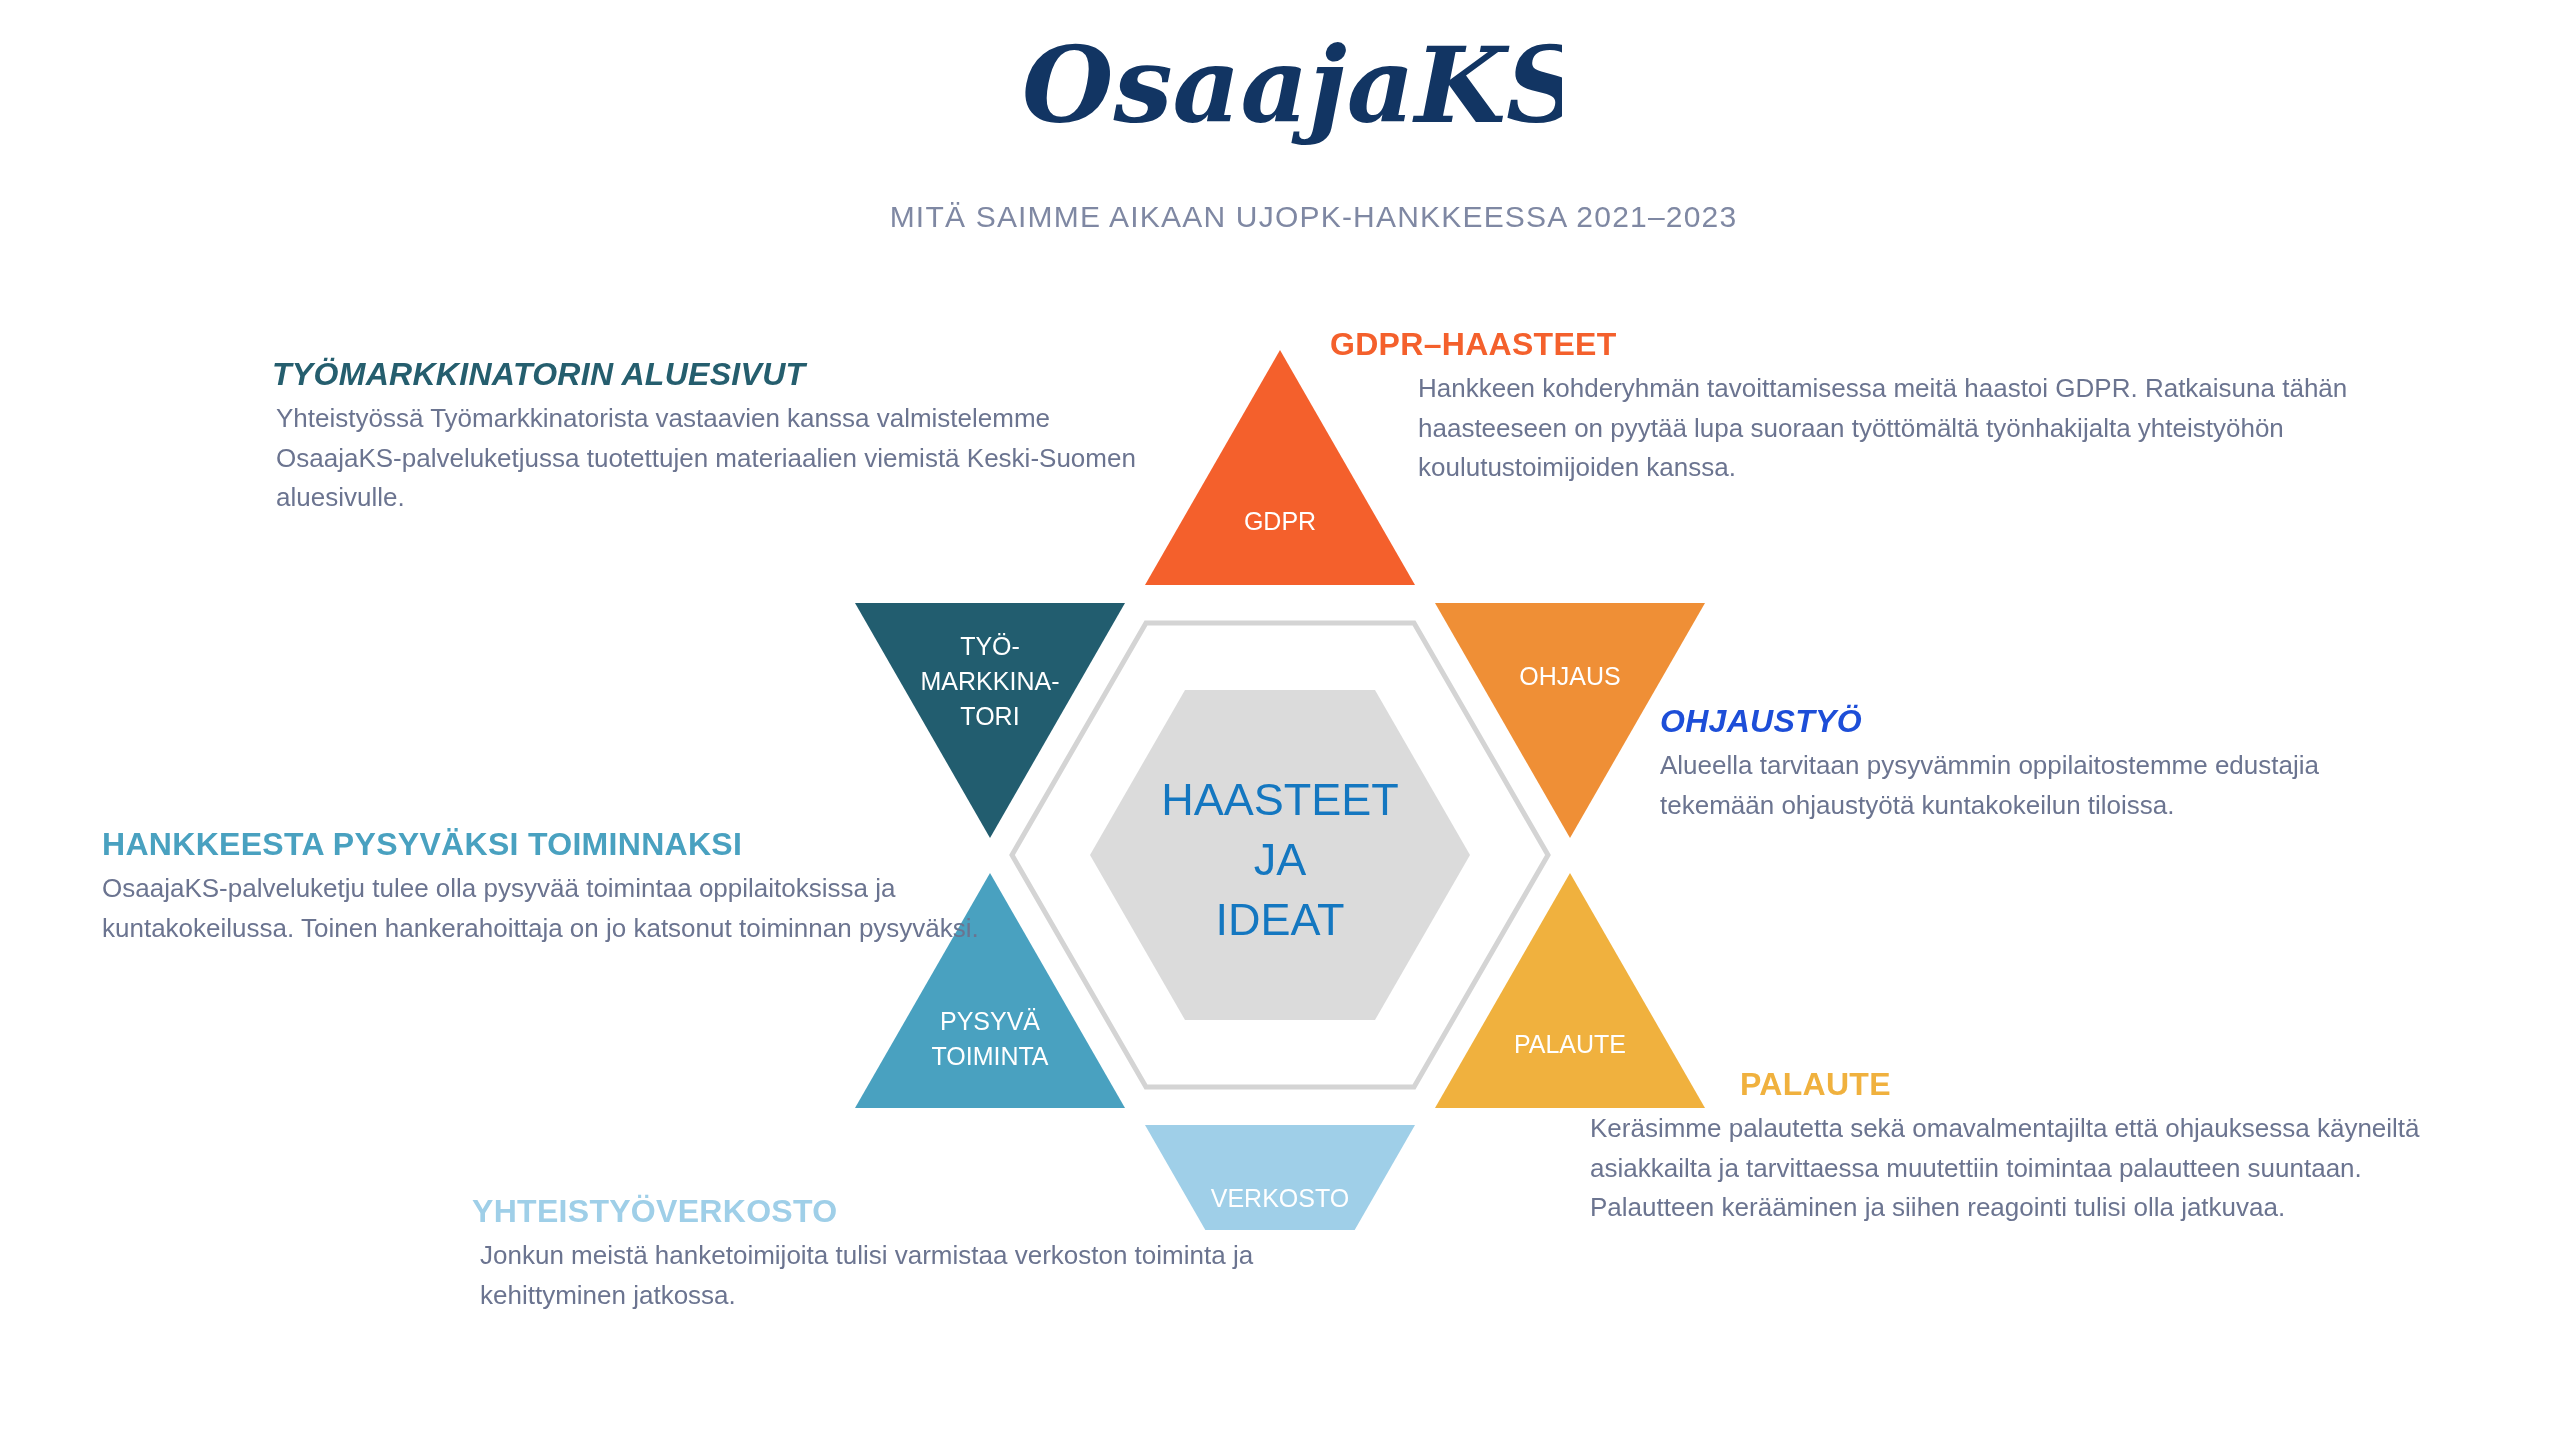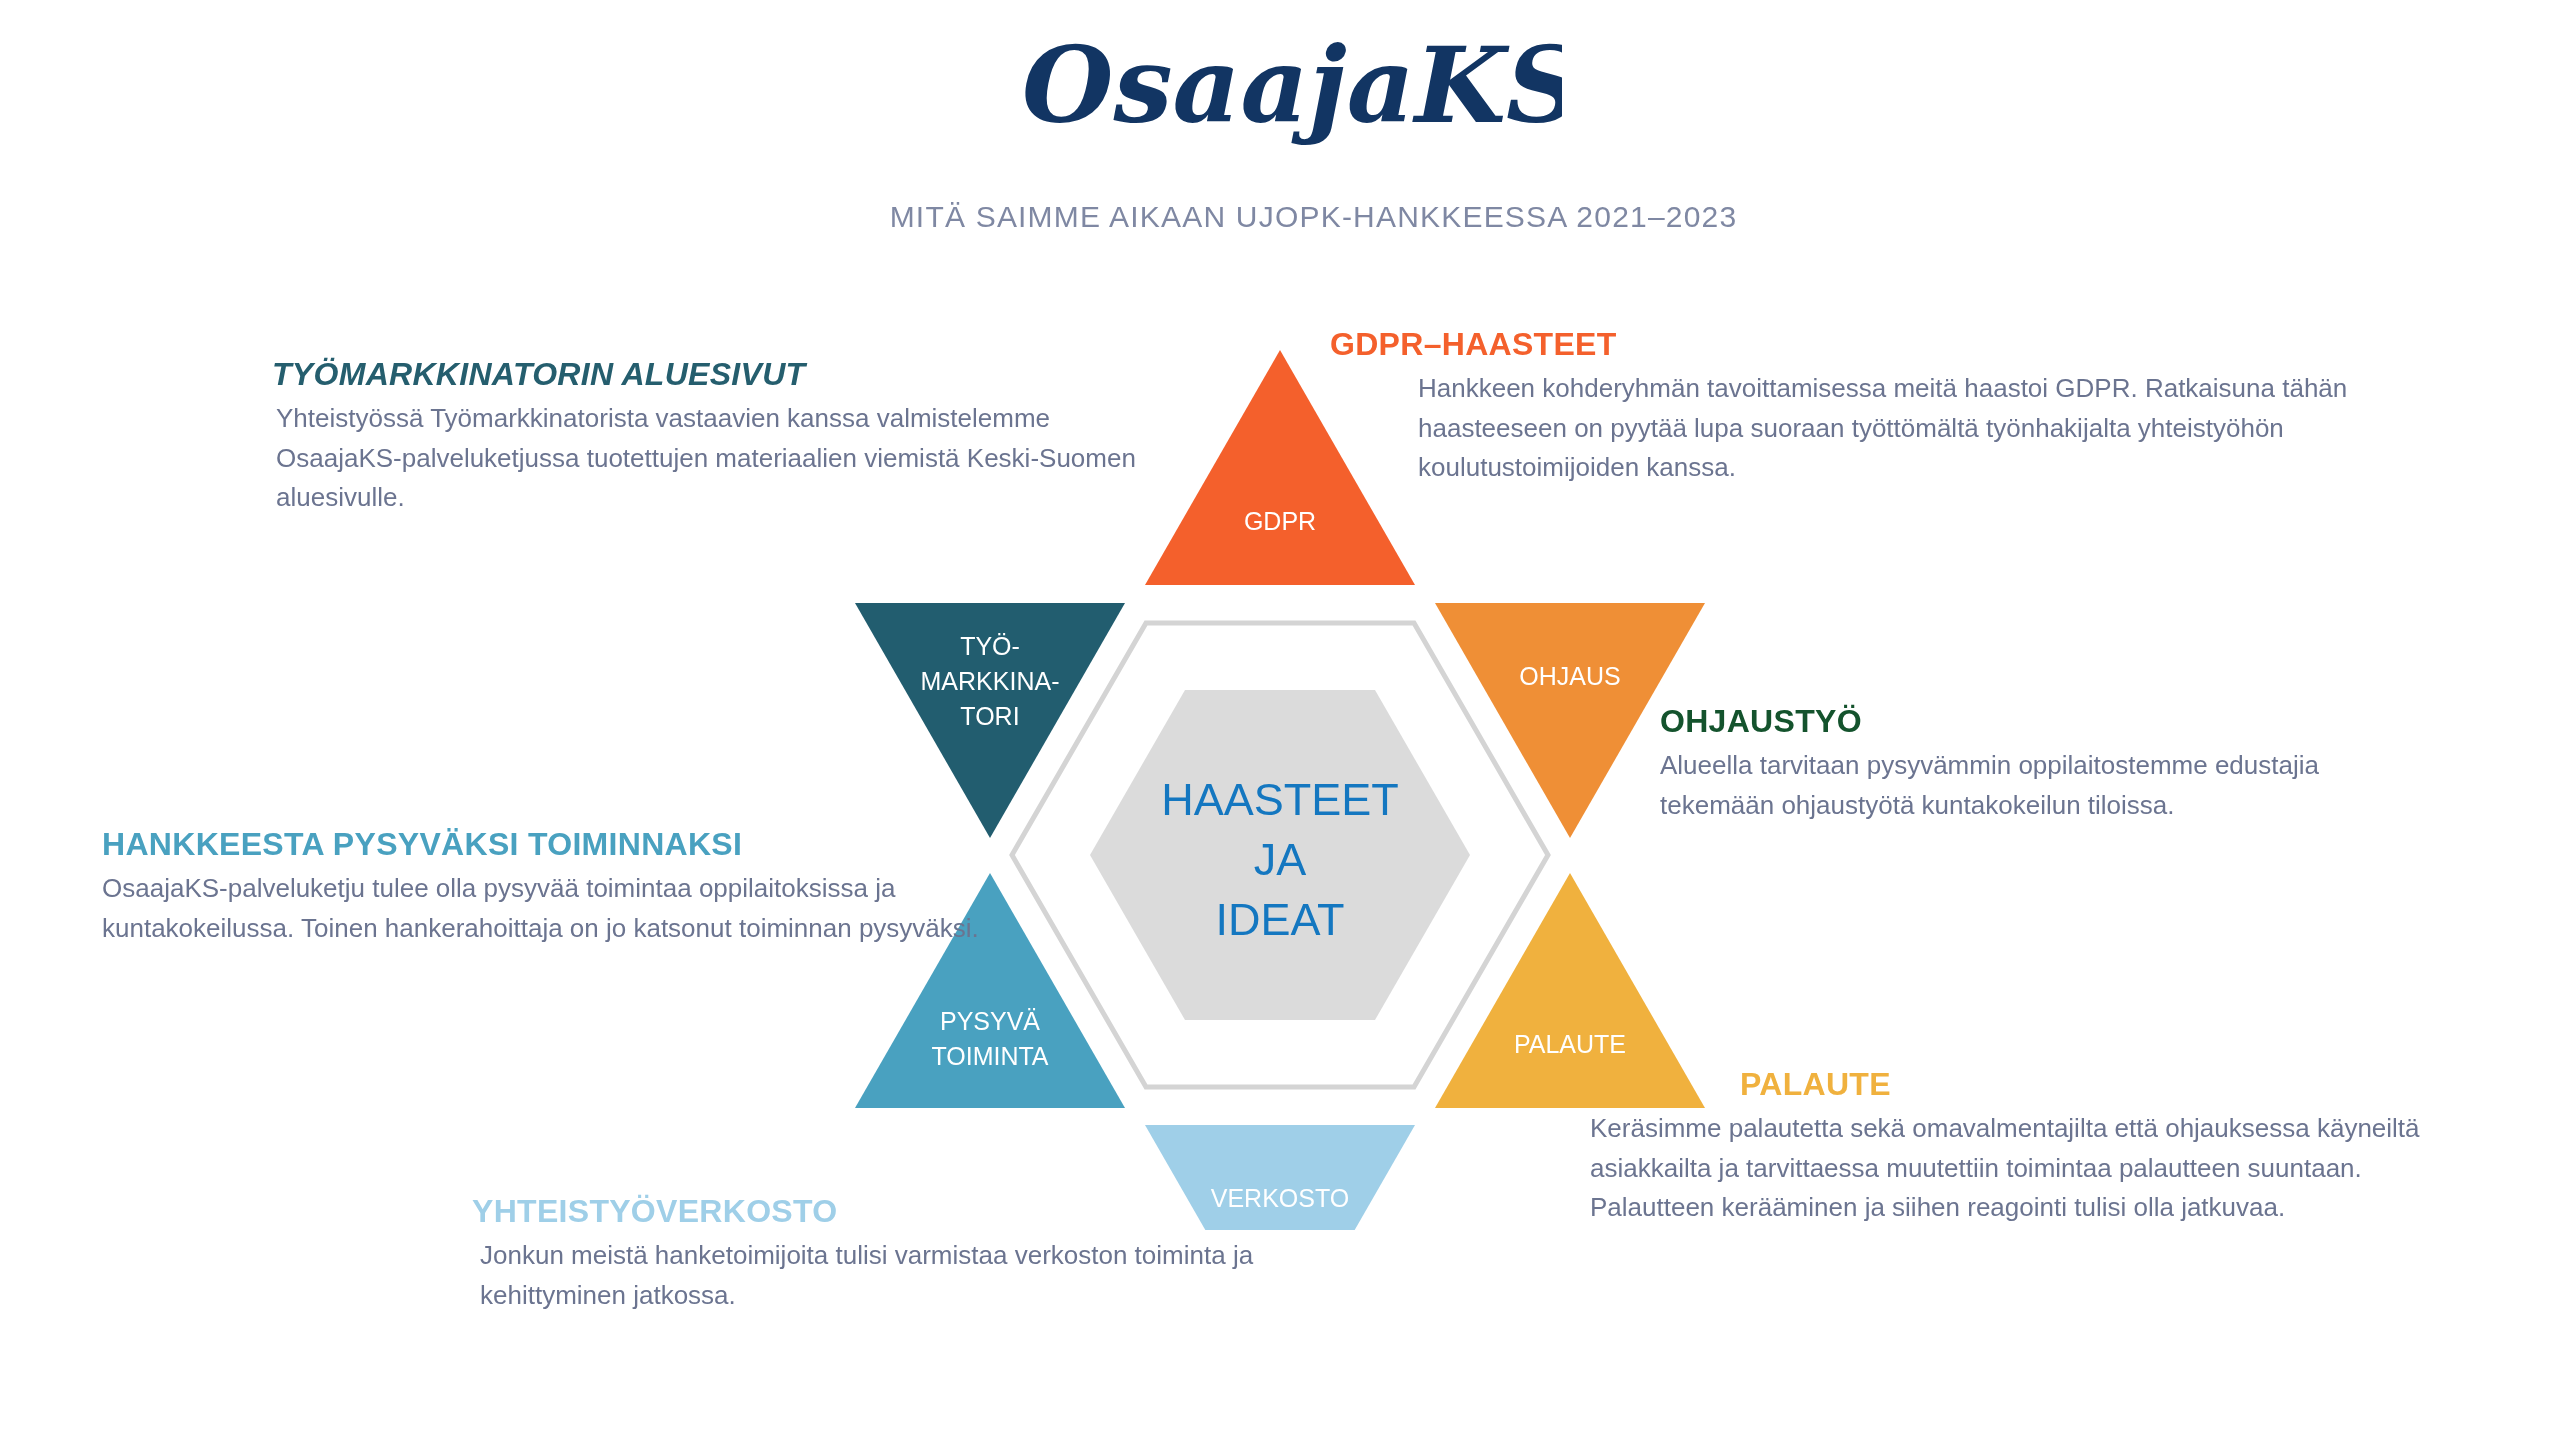--- a/index.html
+++ b/index.html
@@ -68,21 +68,21 @@
 
   #block-tyomarkkinatori{ left:272px; top:355px; width:900px; }
   #block-tyomarkkinatori h3{ color:#255e6e;font-style:italic; }
   #block-tyomarkkinatori p{ padding-left:4px; }
 
   #block-gdpr{ left:1330px; top:325px; width:1060px; }
   #block-gdpr h3{ color:#f4602c; }
   #block-gdpr p{ padding-left:88px; }
 
   #block-ohjaus{ left:1660px; top:702px; width:700px; }
-  #block-ohjaus h3{ color:#14532d; }
+  #block-ohjaus h3{ color:#1d4ed8;font-style:italic; }
 
   #block-hankkeesta{ left:90px; top:825px; width:900px;margin-left:12px; }
   #block-hankkeesta h3{ color:#49a1c0; }
 
   #block-palaute{ left:1590px; top:1065px; width:860px; }
   #block-palaute h3{ color:#f0b13e; padding-left:150px; }
 
   #block-verkosto{ left:468px; top:1192px; width:800px; }
   #block-verkosto h3{ color:#9fcfe8; padding-left:4px; }
   #block-verkosto p{ padding-left:12px; }

